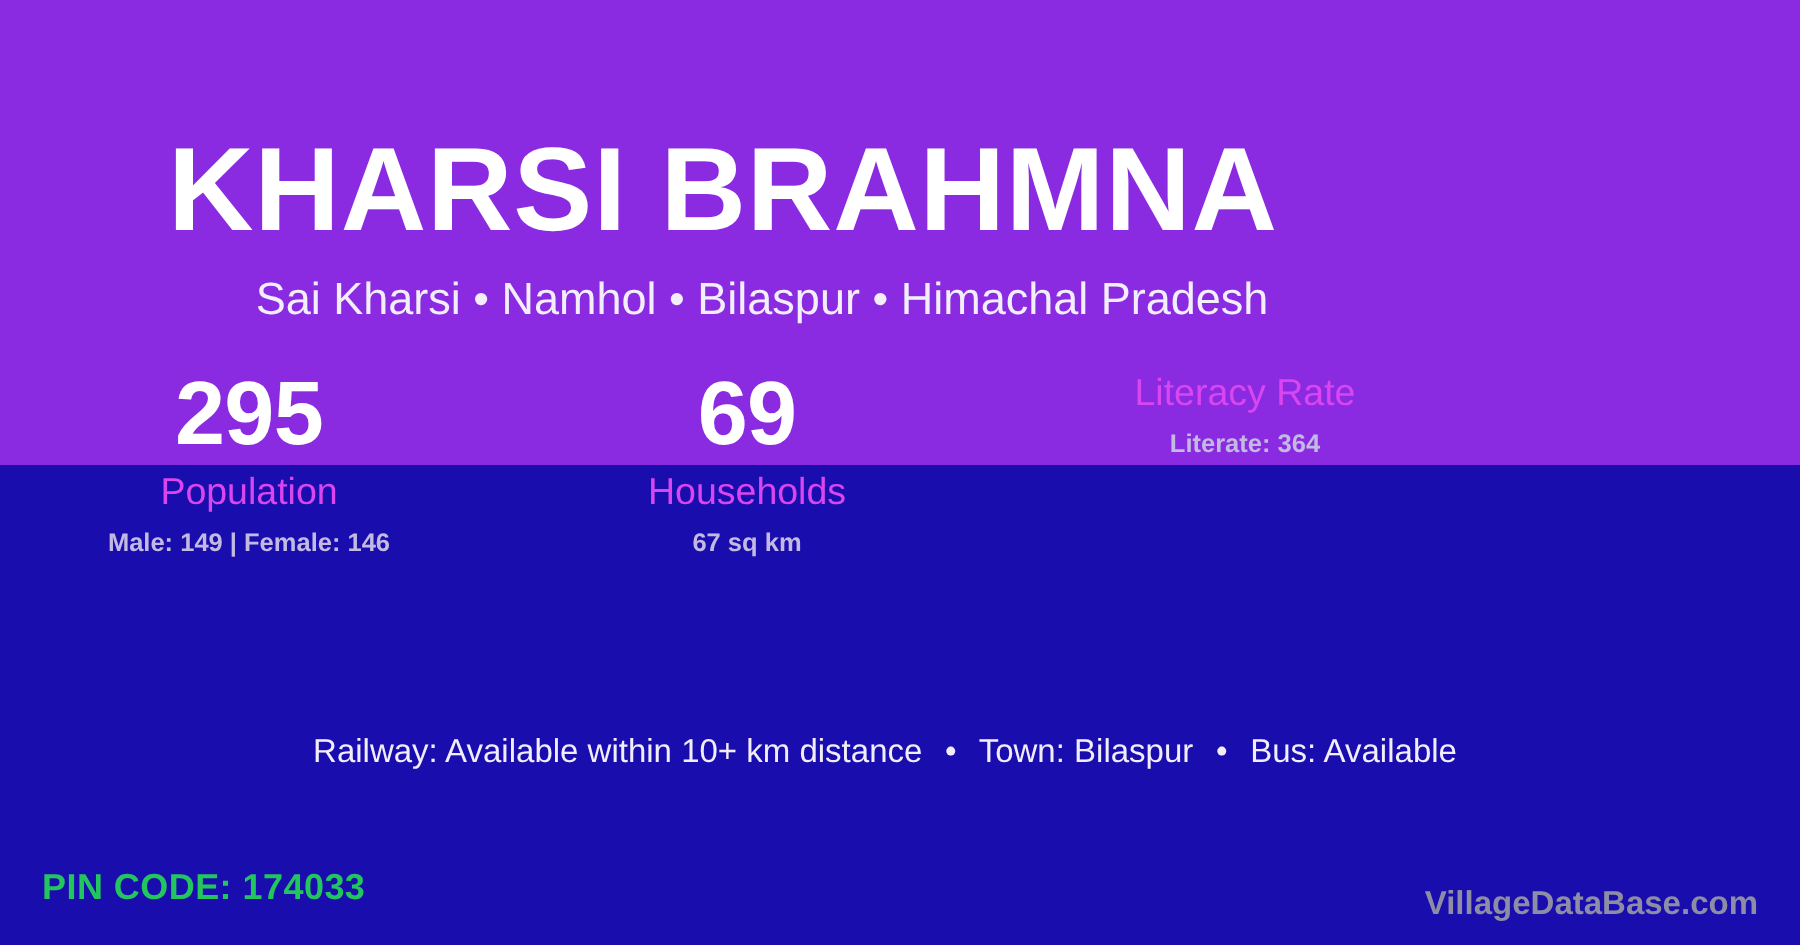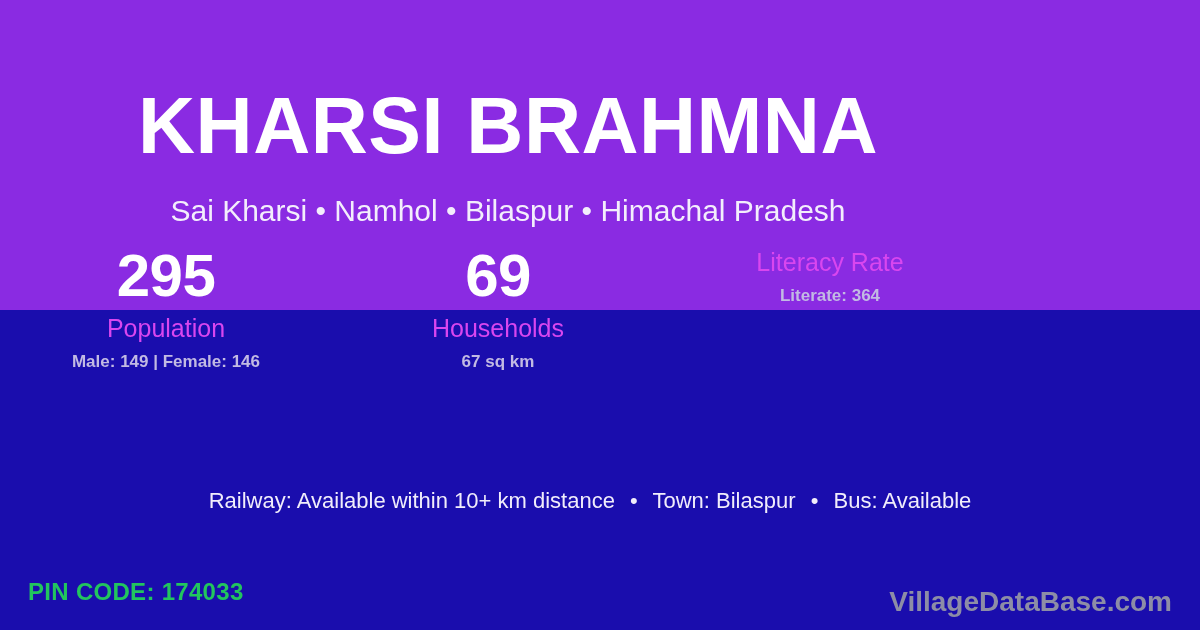--- a/index.html
+++ b/index.html
@@ -54,35 +54,33 @@
     left: 0;
     top: 86px;
     width: 964px;
     text-align: center;
     color: #FFFFFF;
     font-size: 79px;
     font-weight: bold;
     letter-spacing: 0.5px;
     line-height: 1;
     white-space: nowrap;
-    padding-left: 26px;
   }
 
   .subtitle {
     position: absolute;
     left: 0;
     top: 182px;
     width: 1016px;
     text-align: center;
     color: #F3EEFC;
     font-size: 30px;
     font-weight: normal;
     line-height: 1.2;
     white-space: nowrap;
-    margin-top: 11px;
   }
 
   .stats {
     position: absolute;
     left: 0;
     top: 243px;
     width: 996px;
     display: flex;
     flex-direction: row;
   }
@@ -142,21 +140,21 @@
     line-height: 30px;
     letter-spacing: 0.3px;
     white-space: nowrap;
   }
 
   .brand {
     position: absolute;
     right: 28px;
     top: 588px;
     color: #8D8DA6;
-    font-size: 28px;
+    font-size: 22px;
     font-weight: bold;
     line-height: 28px;
     white-space: nowrap;
   }
 </style>
 </head>
 <body>
 
 <div class="card">
 

